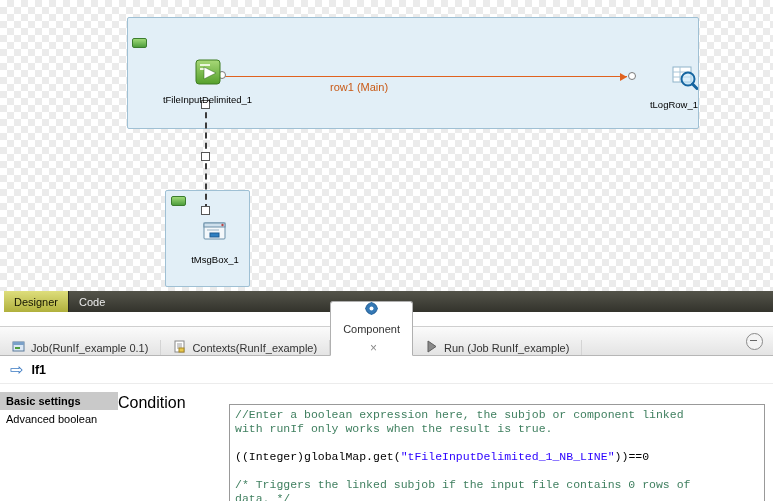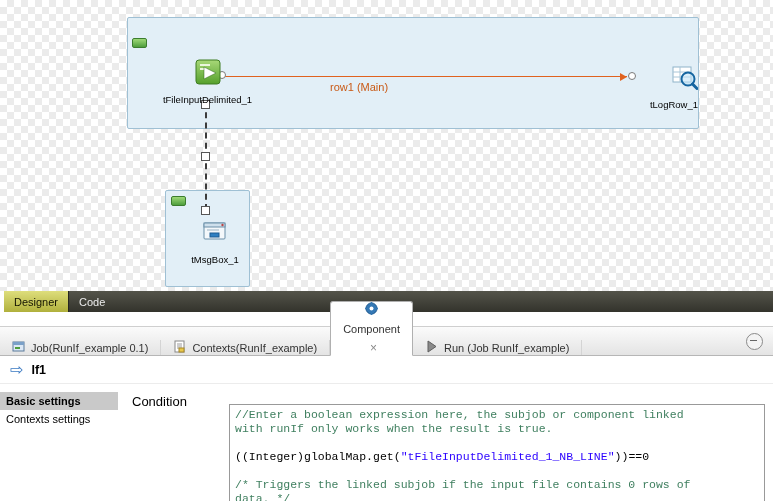--- a/index.html
+++ b/index.html
@@ -55,21 +55,21 @@
     border-bottom:1px solid #ececec;display:flex;align-items:center;gap:8px;
     padding-left:10px;box-sizing:border-box;}
   .title-arrow{color:#3a79c2;font-size:16px;line-height:1;}
   .title-text{font-size:12.5px;font-weight:bold;color:#000;text-align:right;}
 
   .settings{position:absolute;left:0;top:384px;width:773px;height:117px;background:#fff;}
   .sidebar-item{position:absolute;left:0;width:118px;height:18px;line-height:18px;
     padding-left:6px;font-size:11px;box-sizing:border-box;color:#000;}
   #side-basic{top:8px;background:#c9c9c9;font-weight:bold;}
   #side-advanced{top:26px;}
-  .condition-label{position:absolute;left:132px;top:10px;font-size:13px;color:#000;}
+  .condition-label{position:absolute;left:118px;top:10px;font-size:16px;color:#000;}
   .code-box{position:absolute;left:229px;top:20px;width:536px;height:111px;background:#fff;
     border:1px solid #999;padding:3px 5px;box-sizing:border-box;overflow:hidden;
     font-family:Liberation Mono, monospace;font-size:11.5px;line-height:14px;}
   .c-comment{color:#3f7f5f;white-space:pre-wrap;display:block;}
   .expr-line{margin:14px 0;color:#000;white-space:pre-wrap;}
   .c-string{color:#2a00ff;}
 </style>
 </head>
 <body>
 
@@ -199,21 +199,21 @@
       </div>
   </div>
 
   <div class="panel-title">
     <span class="title-arrow">⇨</span>
     <span class="title-text">If1</span>
   </div>
 
   <div class="settings">
     <div class="sidebar-item" id="side-basic">Basic settings</div>
-    <div class="sidebar-item" id="side-advanced">Contexts settings</div>
+    <div class="sidebar-item" id="side-advanced">Advanced boolean</div>
 
     <div class="condition-label">Condition</div>
 
     <div class="code-box">
       <span class="c-comment">//Enter a boolean expression here, the subjob or component linked
 with runIf only works when the result is true.</span>
       <div class="expr-line"><span>((Integer)globalMap.get(</span><span class="c-string">"tFileInputDelimited_1_NB_LINE"</span><span>))==0</span></div>
       <span class="c-comment">/* Triggers the linked subjob if the input file contains 0 rows of
 data. */</span>
     </div>

